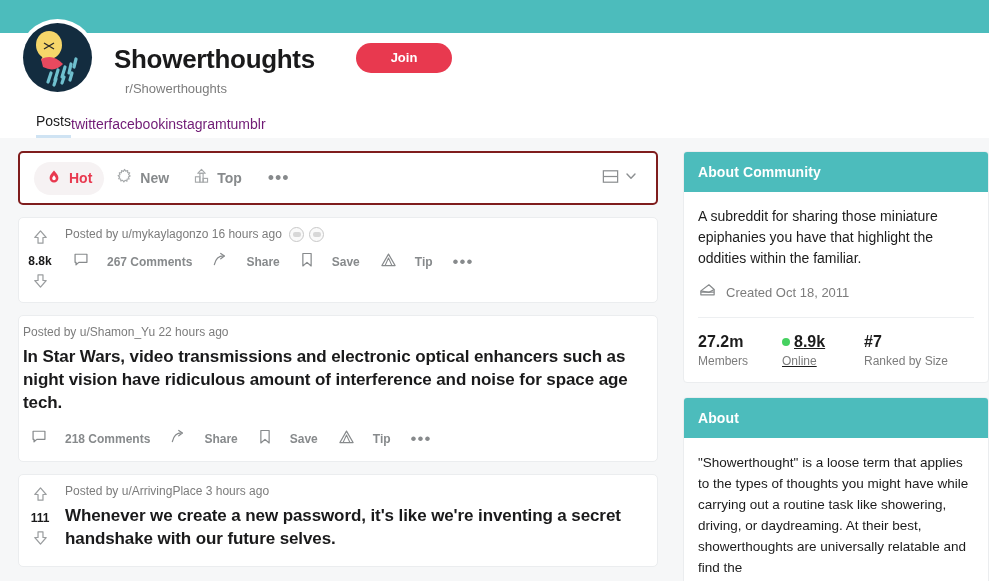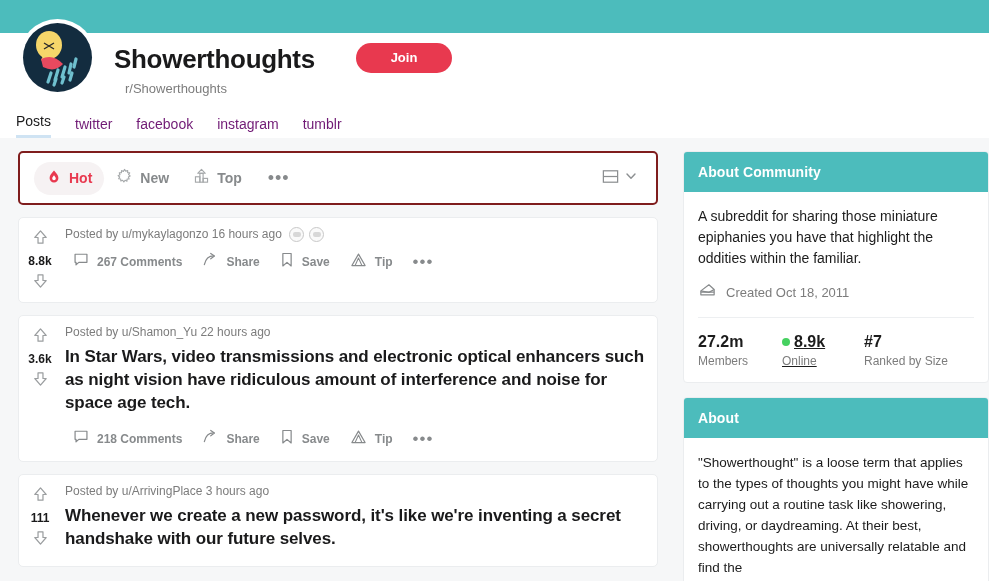--- a/index.html
+++ b/index.html
@@ -88,23 +88,22 @@
     top: 81px;
     left: 125px;
     font-size: 13px;
     color: #7c7c7c;
   }
 
   
   .tabs {
     position: absolute;
     top: 108px;
-    left: 16px;
-    display: flex;
-    gap: 24px;
+    left: 36px;
+    display: flex;
     align-items: flex-end;
     height: 30px;
   }
   .tab {
     font-size: 14px;
     color: #701a75;
     padding-bottom: 6px;
     cursor: pointer;
     white-space: nowrap;
   }
@@ -243,21 +242,21 @@
 
   .post-actions {
     display: flex;
     align-items: center;
     gap: 4px;
     padding-bottom: 2px;
   }
   .action {
     display: flex;
     align-items: center;
-    gap: 8px;
+    gap: 18px;
     font-size: 12px;
     font-weight: bold;
     color: #878a8c;
     padding: 5px 8px;
     border-radius: 3px;
     cursor: pointer;
     white-space: nowrap;
   }
   .action-dots {
     color: #878a8c;
@@ -495,33 +494,20 @@
               </svg>
             </span>
             <span>Tip</span>
           </div>
           <div class="action-dots">•••</div>
         </div>
       </div>
     </div>
 
     <div class="post">
-      <div class="vote-col">
-        <span class="vote-arrow">
-          <svg width="19" height="19" viewBox="0 0 20 20">
-            <path d="M10 3 L16 10 L12.6 10 L12.6 16 L7.4 16 L7.4 10 L4 10 Z" fill="none" stroke="#9b9ea0" stroke-width="1.3" stroke-linejoin="round"></path>
-          </svg>
-        </span>
-        <span class="score">3.6k</span>
-        <span class="vote-arrow">
-          <svg width="19" height="19" viewBox="0 0 20 20">
-            <path d="M10 17 L4 10 L7.4 10 L7.4 4 L12.6 4 L12.6 10 L16 10 Z" fill="none" stroke="#9b9ea0" stroke-width="1.3" stroke-linejoin="round"></path>
-          </svg>
-        </span>
-      </div>
       <div class="post-body">
         <div class="post-meta">
           <span class="author">Posted by u/Shamon_Yu 22 hours ago</span>
         </div>
         <div class="post-title">In Star Wars, video transmissions and electronic optical enhancers such as night vision have ridiculous amount of interference and noise for space age tech.</div>
         <div class="post-actions">
           <div class="action">
             <span>
               <svg width="16" height="16" viewBox="0 0 17 17">
                 <path d="M2.2 2.4 H14.8 V11 H6.2 L3.2 13.6 V11 H2.2 Z" fill="none" stroke="#878a8c" stroke-width="1.3" stroke-linejoin="round"></path>

